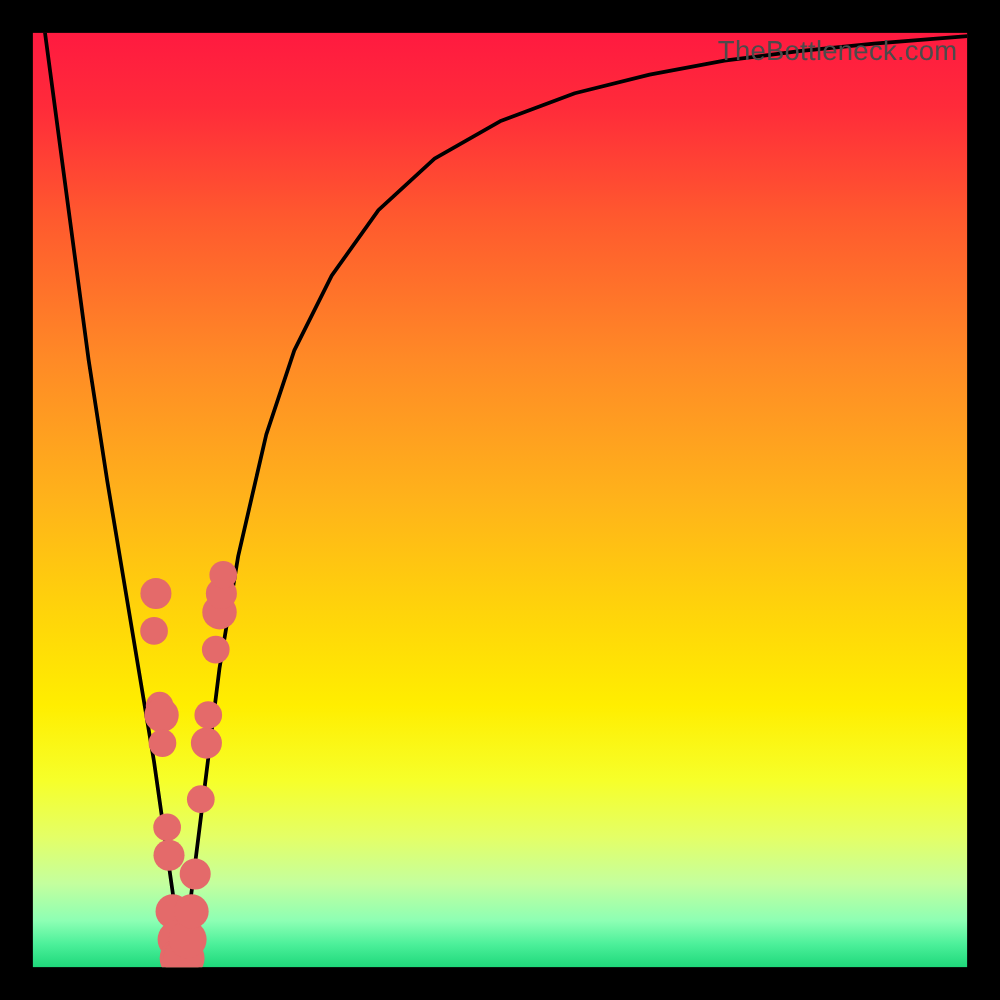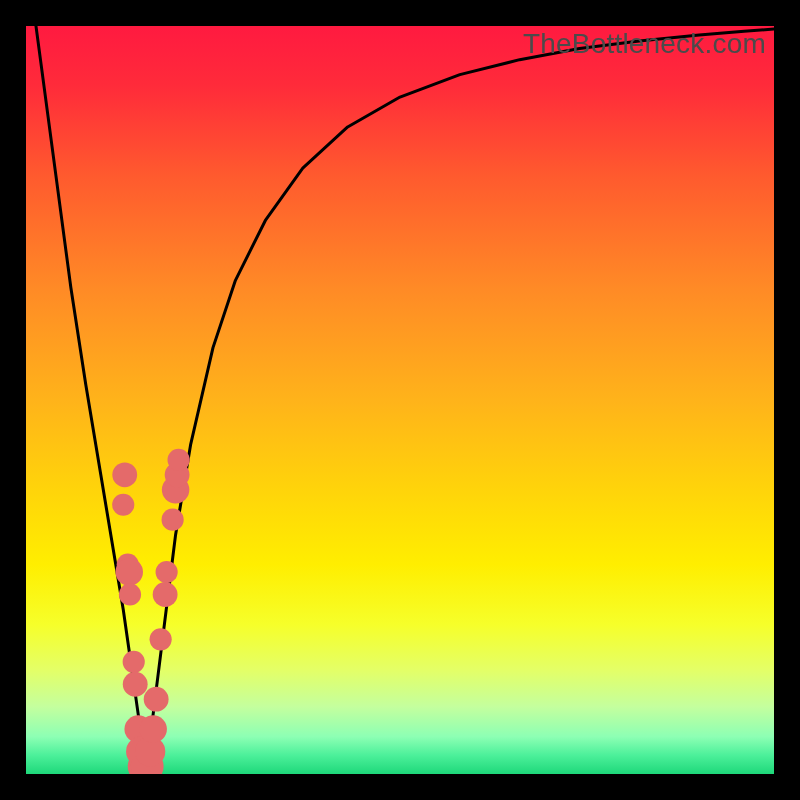--- a/index.html
+++ b/index.html
@@ -23,21 +23,21 @@
     top: 26px;
     width: 748px;
     height: 748px;
     overflow: hidden;
   }
   .watermark {
     position: absolute;
     top: 2px;
     right: 8px;
     color: #4b4b4b;
-    font-size: 28px;
+    font-size: 22px;
     font-weight: 500;
     letter-spacing: 0.2px;
     user-select: none;
   }
   svg {
     position: absolute;
     inset: 0;
   }
 </style>
 </head>

